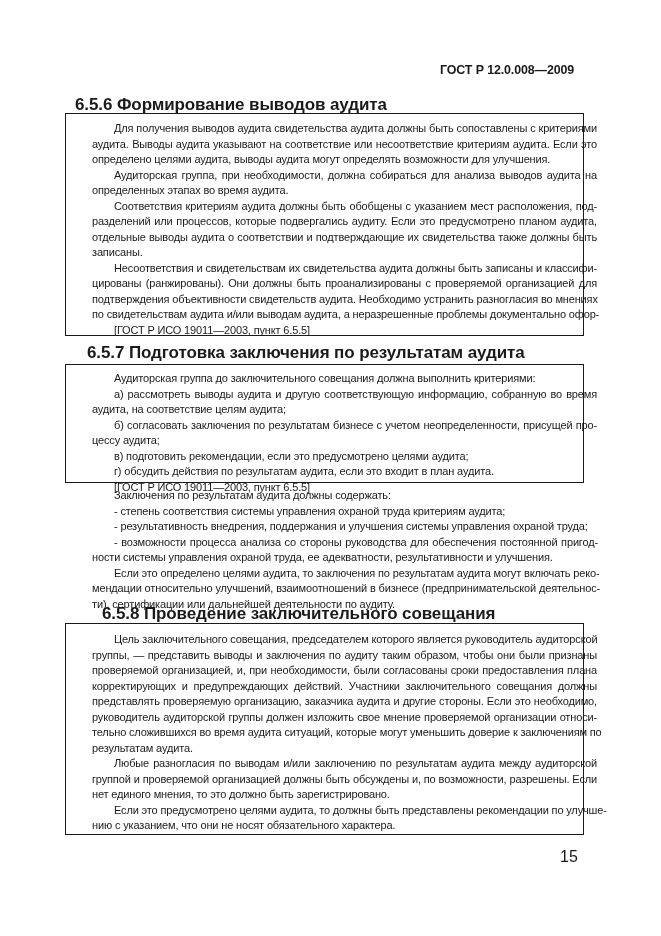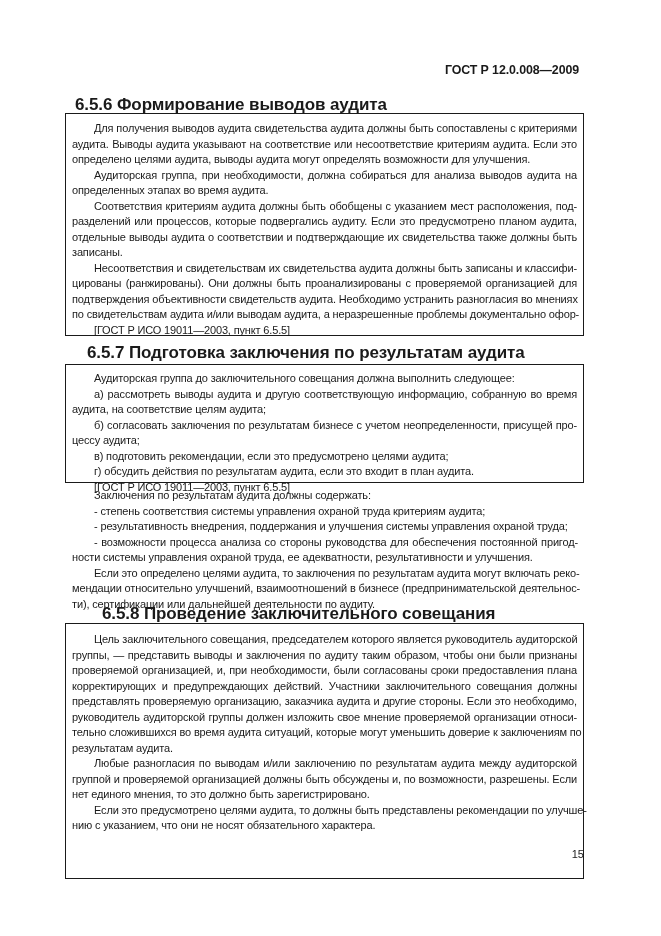--- a/index.html
+++ b/index.html
@@ -1,27 +1,27 @@
 <!DOCTYPE html>
 <html><head>
 <meta charset="utf-8">
 <style>
   html, body { margin: 0; padding: 0; background: #ffffff; }
   body { width: 661px; height: 936px; position: relative; overflow: hidden;
          font-family: "Liberation Sans", sans-serif; color: #1a1a1a; }
   .abs { position: absolute; }
-  .doc-code { left: 440px; top: 63px; width: 144px; text-align: center;
+  .doc-code { left: 440px; top: 63px; width: 144px; text-align: left;
               font-weight: bold; font-size: 12.4px; letter-spacing: -0.1px; }
   .heading { font-weight: bold; font-size: 17px; letter-spacing: -0.1px; white-space: nowrap; }
   .box { border: 1.3px solid #1a1a1a; box-sizing: border-box; }
-  .para { font-size: 11px; line-height: 15.5px; text-align: justify; letter-spacing: -0.15px; }
+  .para { font-size: 11px; line-height: 15.5px; text-align: justify; letter-spacing: -0.15px; margin-left: 20px; }
   .ln { display: block; white-space: nowrap; text-align: justify; text-align-last: justify; height: 15.5px; }
   .ln.last { text-align-last: left; }
   .ind { padding-left: 22px; }
-  .pg { left: 560px; top: 848px; width: 24px; text-align: right; font-size: 11px; }
+  .pg { left: 560px; top: 848px; width: 24px; text-align: left; font-size: 16px; }
 </style>
 </head>
 <body>
 
 <div class="abs doc-code">ГОСТ Р 12.0.008—2009</div>
 
 <div class="abs heading" style="left:75px; top:95px;">6.5.6  Формирование выводов аудита</div>
 <div class="abs box" style="left:65px; top:113px; width:519px; height:223px;">
   <div class="para" style="position:absolute; left:6px; top:7px; width:505px;">
       <span class="ln ind">Для получения выводов аудита свидетельства аудита должны быть сопоставлены с критериями</span>
@@ -37,21 +37,21 @@
       <span class="ln">цированы (ранжированы). Они должны быть проанализированы с проверяемой организацией для</span>
       <span class="ln">подтверждения объективности свидетельств аудита. Необходимо устранить разногласия во мнениях</span>
       <span class="ln">по свидетельствам аудита и/или выводам аудита, а неразрешенные проблемы документально офор-</span>
       <span class="ln last ind">[ГОСТ Р ИСО 19011—2003, пункт 6.5.5]</span>
     </div>
 </div>
 
 <div class="abs heading" style="left:75px; top:343px;padding-left:12px;">6.5.7  Подготовка заключения по результатам аудита</div>
 <div class="abs box" style="left:65px; top:364px; width:519px; height:119px;">
   <div class="para" style="position:absolute; left:6px; top:6px; width:505px;">
-      <span class="ln last ind">Аудиторская группа до заключительного совещания должна выполнить следующее:</span>
+      <span class="ln last ind">Аудиторская группа до заключительного совещания должна выполнить критериями:</span>
       <span class="ln ind">а)  рассмотреть выводы аудита и другую соответствующую информацию, собранную во время</span>
       <span class="ln last">аудита, на соответствие целям аудита;</span>
       <span class="ln ind">б)  согласовать заключения по результатам бизнесе с учетом неопределенности, присущей про-</span>
       <span class="ln last">цессу аудита;</span>
       <span class="ln last ind">в)  подготовить рекомендации, если это предусмотрено целями аудита;</span>
       <span class="ln last ind">г)  обсудить действия по результатам аудита, если это входит в план аудита.</span>
       <span class="ln last ind">[ГОСТ Р ИСО 19011—2003, пункт 6.5.5]</span>
     </div>
 </div>
 <div class="abs para" style="left:72px; top:488px; width:506px;">
@@ -59,21 +59,21 @@
     <span class="ln last ind">-  степень соответствия системы управления охраной труда критериям аудита;</span>
     <span class="ln last ind">-  результативность внедрения, поддержания и улучшения системы управления охраной труда;</span>
     <span class="ln ind">-  возможности процесса анализа со стороны руководства для обеспечения постоянной пригод-</span>
     <span class="ln last">ности системы управления охраной труда, ее адекватности, результативности и улучшения.</span>
     <span class="ln ind">Если это определено целями аудита, то заключения по результатам аудита могут включать реко-</span>
     <span class="ln">мендации относительно улучшений, взаимоотношений в бизнесе (предпринимательской деятельнос-</span>
     <span class="ln last">ти), сертификации или дальнейшей деятельности по аудиту.</span>
   </div>
 
 <div class="abs heading" style="left:75px; top:604px;padding-left:27px;">6.5.8  Проведение заключительного совещания</div>
-<div class="abs box" style="left:65px; top:623px; width:519px; height:256px;">
+<div class="abs box" style="left:65px; top:623px; width:519px; height:212px;">
   <div class="para" style="position:absolute; left:6px; top:8px; width:505px;">
       <span class="ln ind">Цель заключительного совещания, председателем которого является руководитель аудиторской</span>
       <span class="ln">группы, — представить выводы и заключения по аудиту таким образом, чтобы они были признаны</span>
       <span class="ln">проверяемой организацией, и, при необходимости, были согласованы сроки предоставления плана</span>
       <span class="ln">корректирующих и предупреждающих действий. Участники заключительного совещания должны</span>
       <span class="ln">представлять проверяемую организацию, заказчика аудита и другие стороны. Если это необходимо,</span>
       <span class="ln">руководитель аудиторской группы должен изложить свое мнение проверяемой организации относи-</span>
       <span class="ln">тельно сложившихся во время аудита ситуаций, которые могут уменьшить доверие к заключениям по</span>
       <span class="ln last">результатам аудита.</span>
       <span class="ln ind">Любые разногласия по выводам и/или заключению по результатам аудита между аудиторской</span>

